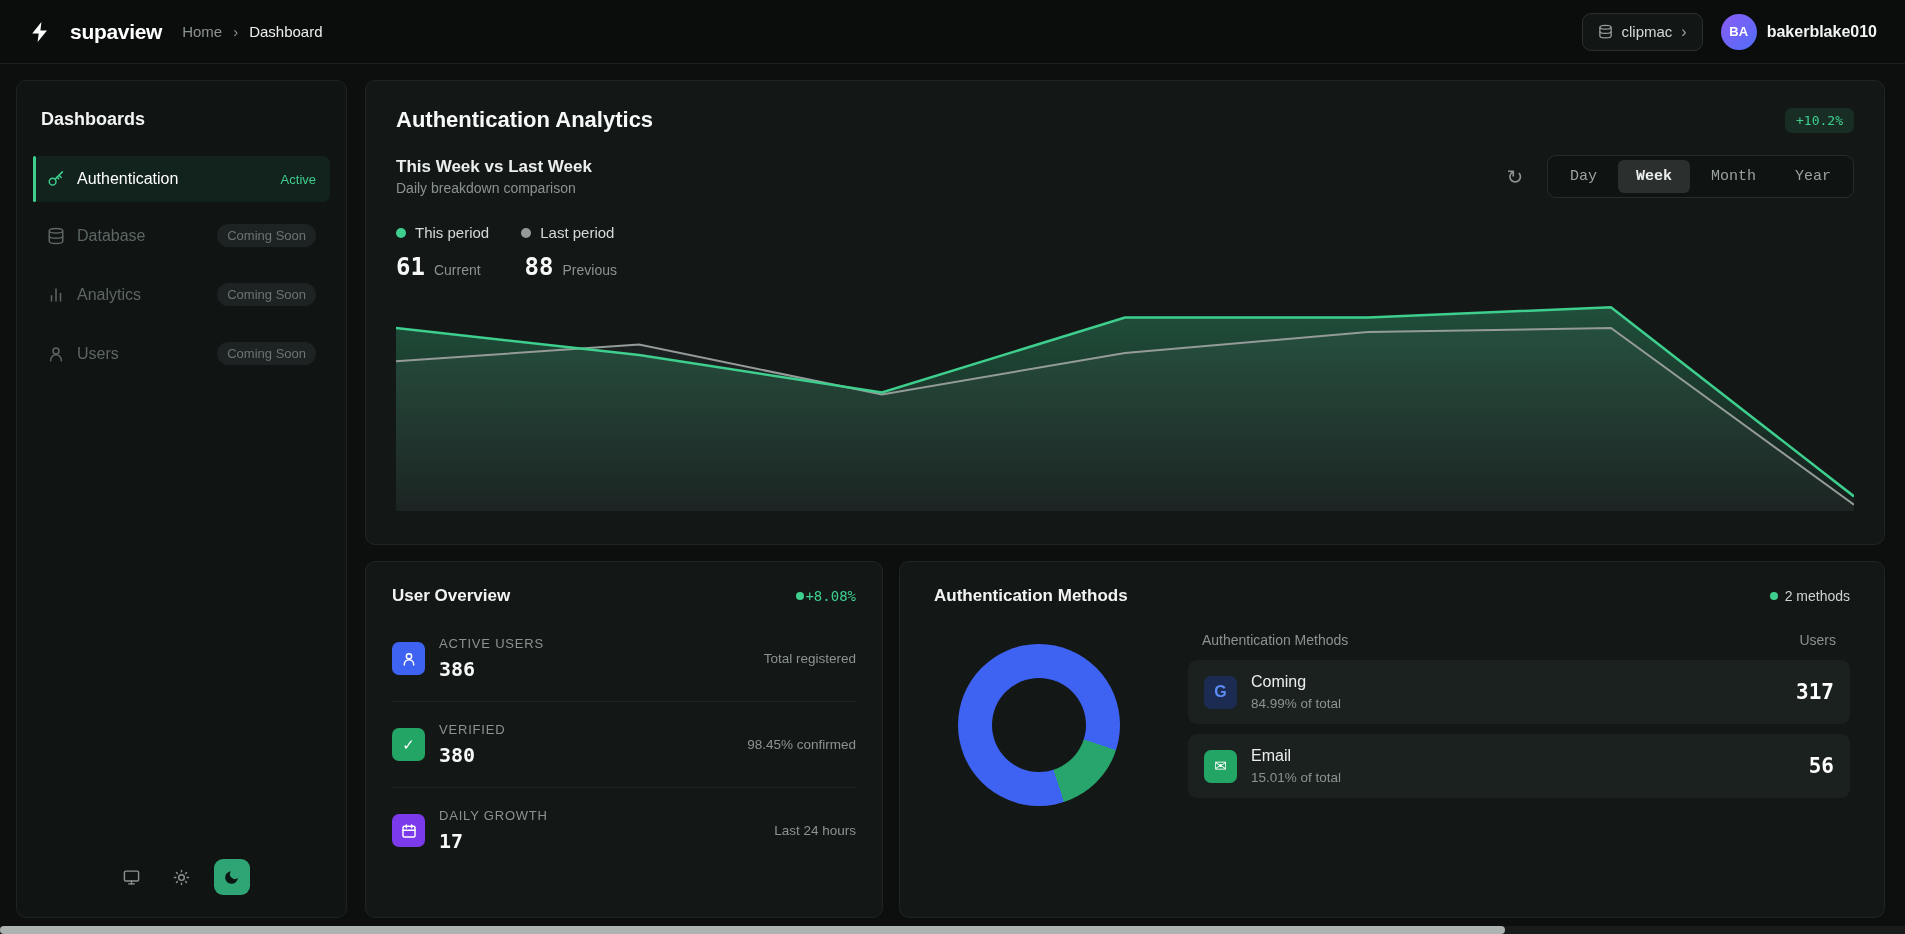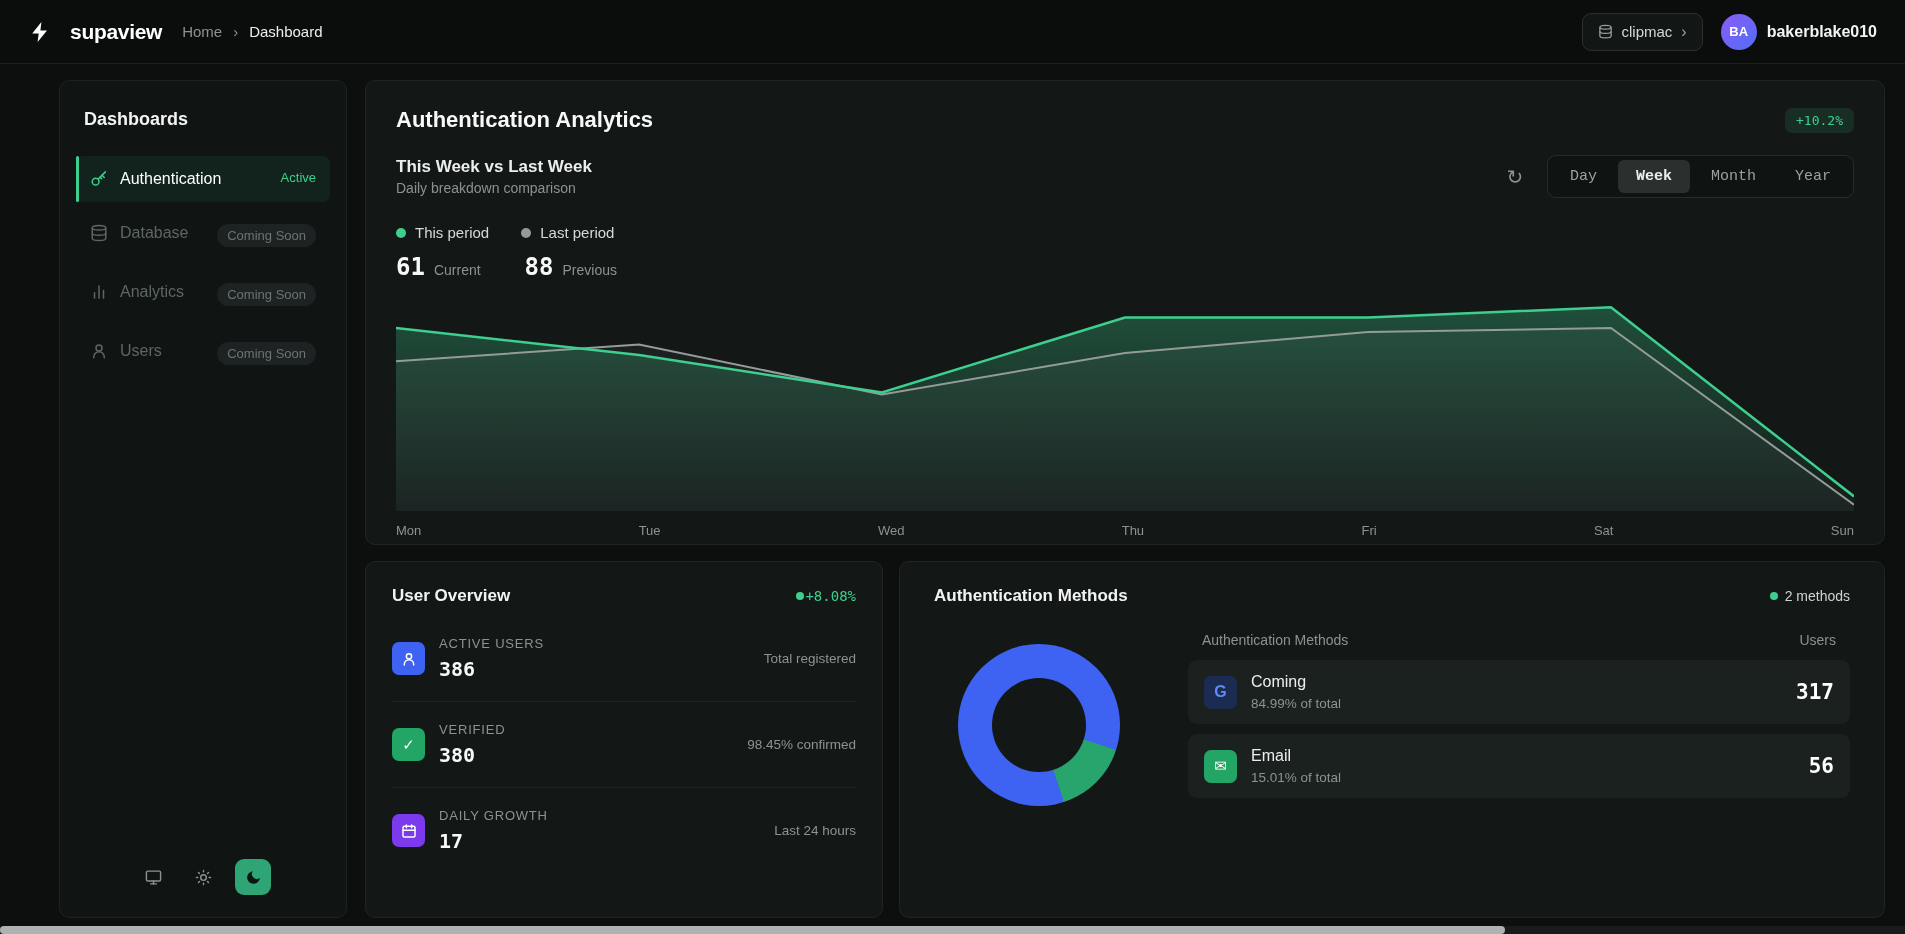--- a/index.html
+++ b/index.html
@@ -34,26 +34,26 @@
     display:flex; align-items:center; justify-content:center;
     font-size:13px; font-weight:bold; color:#fff;
   }
   .username { font-size:16px; font-weight:bold; color:#f2f4f3; }
 
   
   .layout { display:flex; gap:18px; padding:16px 20px 0 16px; height:854px; }
 
   
   .sidebar {
-    width:288px; flex-shrink:0; background:#101514; border:1px solid #1d2322;
-    border-radius:10px; padding:28px 16px 20px; position:relative;margin-left:43px;
+    width:331px; flex-shrink:0; background:#101514; border:1px solid #1d2322;
+    border-radius:10px; padding:28px 16px 20px; position:relative;
   }
   .sidebar-title { font-size:18px; font-weight:bold; margin:0 8px 26px; color:#f2f4f3; }
   .side-item {
-    display:flex; align-items:flex-start; gap:12px; padding:14px 14px;
+    display:flex; align-items:center; gap:12px; padding:14px 14px;
     border-radius:7px; font-size:16px; color:#5c6664; margin-bottom:8px;
     position:relative; cursor:pointer;
   }
   .side-item .icon { display:flex; color:#5c6664; }
   .side-item.active { background:rgba(62,207,142,0.07); color:#fff; }
   .side-item.active .icon { color:#3ecf8e; }
   .side-item.active::before {
     content:""; position:absolute; left:0; top:0; bottom:0; width:3px;
     background:#3ecf8e; border-radius:3px;
   }
@@ -335,29 +335,20 @@
                 <stop offset="0%" stop-color="#3ecf8e" stop-opacity="0.30"></stop>
                 <stop offset="100%" stop-color="#3ecf8e" stop-opacity="0.02"></stop>
               </linearGradient>
             </defs>
             <polygon points="0.0,24.0 166.7,50.0 333.3,86.0 500.0,14.0 666.7,14.0 833.3,4.0 1000.0,186.0 1000,200 0,200" fill="url(#areaFill)"></polygon>
             <polygon points="0.0,56.0 166.7,40.0 333.3,88.0 500.0,48.0 666.7,28.0 833.3,24.0 1000.0,194.0 1000,200 0,200" fill="rgba(148,155,152,0.07)"></polygon>
             <polyline points="0.0,56.0 166.7,40.0 333.3,88.0 500.0,48.0 666.7,28.0 833.3,24.0 1000.0,194.0" fill="none" stroke="#949b98" stroke-width="2" vector-effect="non-scaling-stroke"></polyline>
             <polyline points="0.0,24.0 166.7,50.0 333.3,86.0 500.0,14.0 666.7,14.0 833.3,4.0 1000.0,186.0" fill="none" stroke="#3ecf8e" stroke-width="2.5" vector-effect="non-scaling-stroke"></polyline>
           </svg>
       </div>
-      <div class="x-labels">
-        <span>Mon</span>
-        <span>Tue</span>
-        <span>Wed</span>
-        <span>Thu</span>
-        <span>Fri</span>
-        <span>Sat</span>
-        <span>Sun</span>
-      </div>
     </section>
 
     <div class="bottom-row">
 
       <section class="card overview-card">
         <div class="small-head">
           <h3 class="small-title">User Overview</h3>
           <div class="green-stat mono">
             <span class="dot" style="background:#3ecf8e;width:8px;height:8px;"></span>
             <span>+8.08%</span>

